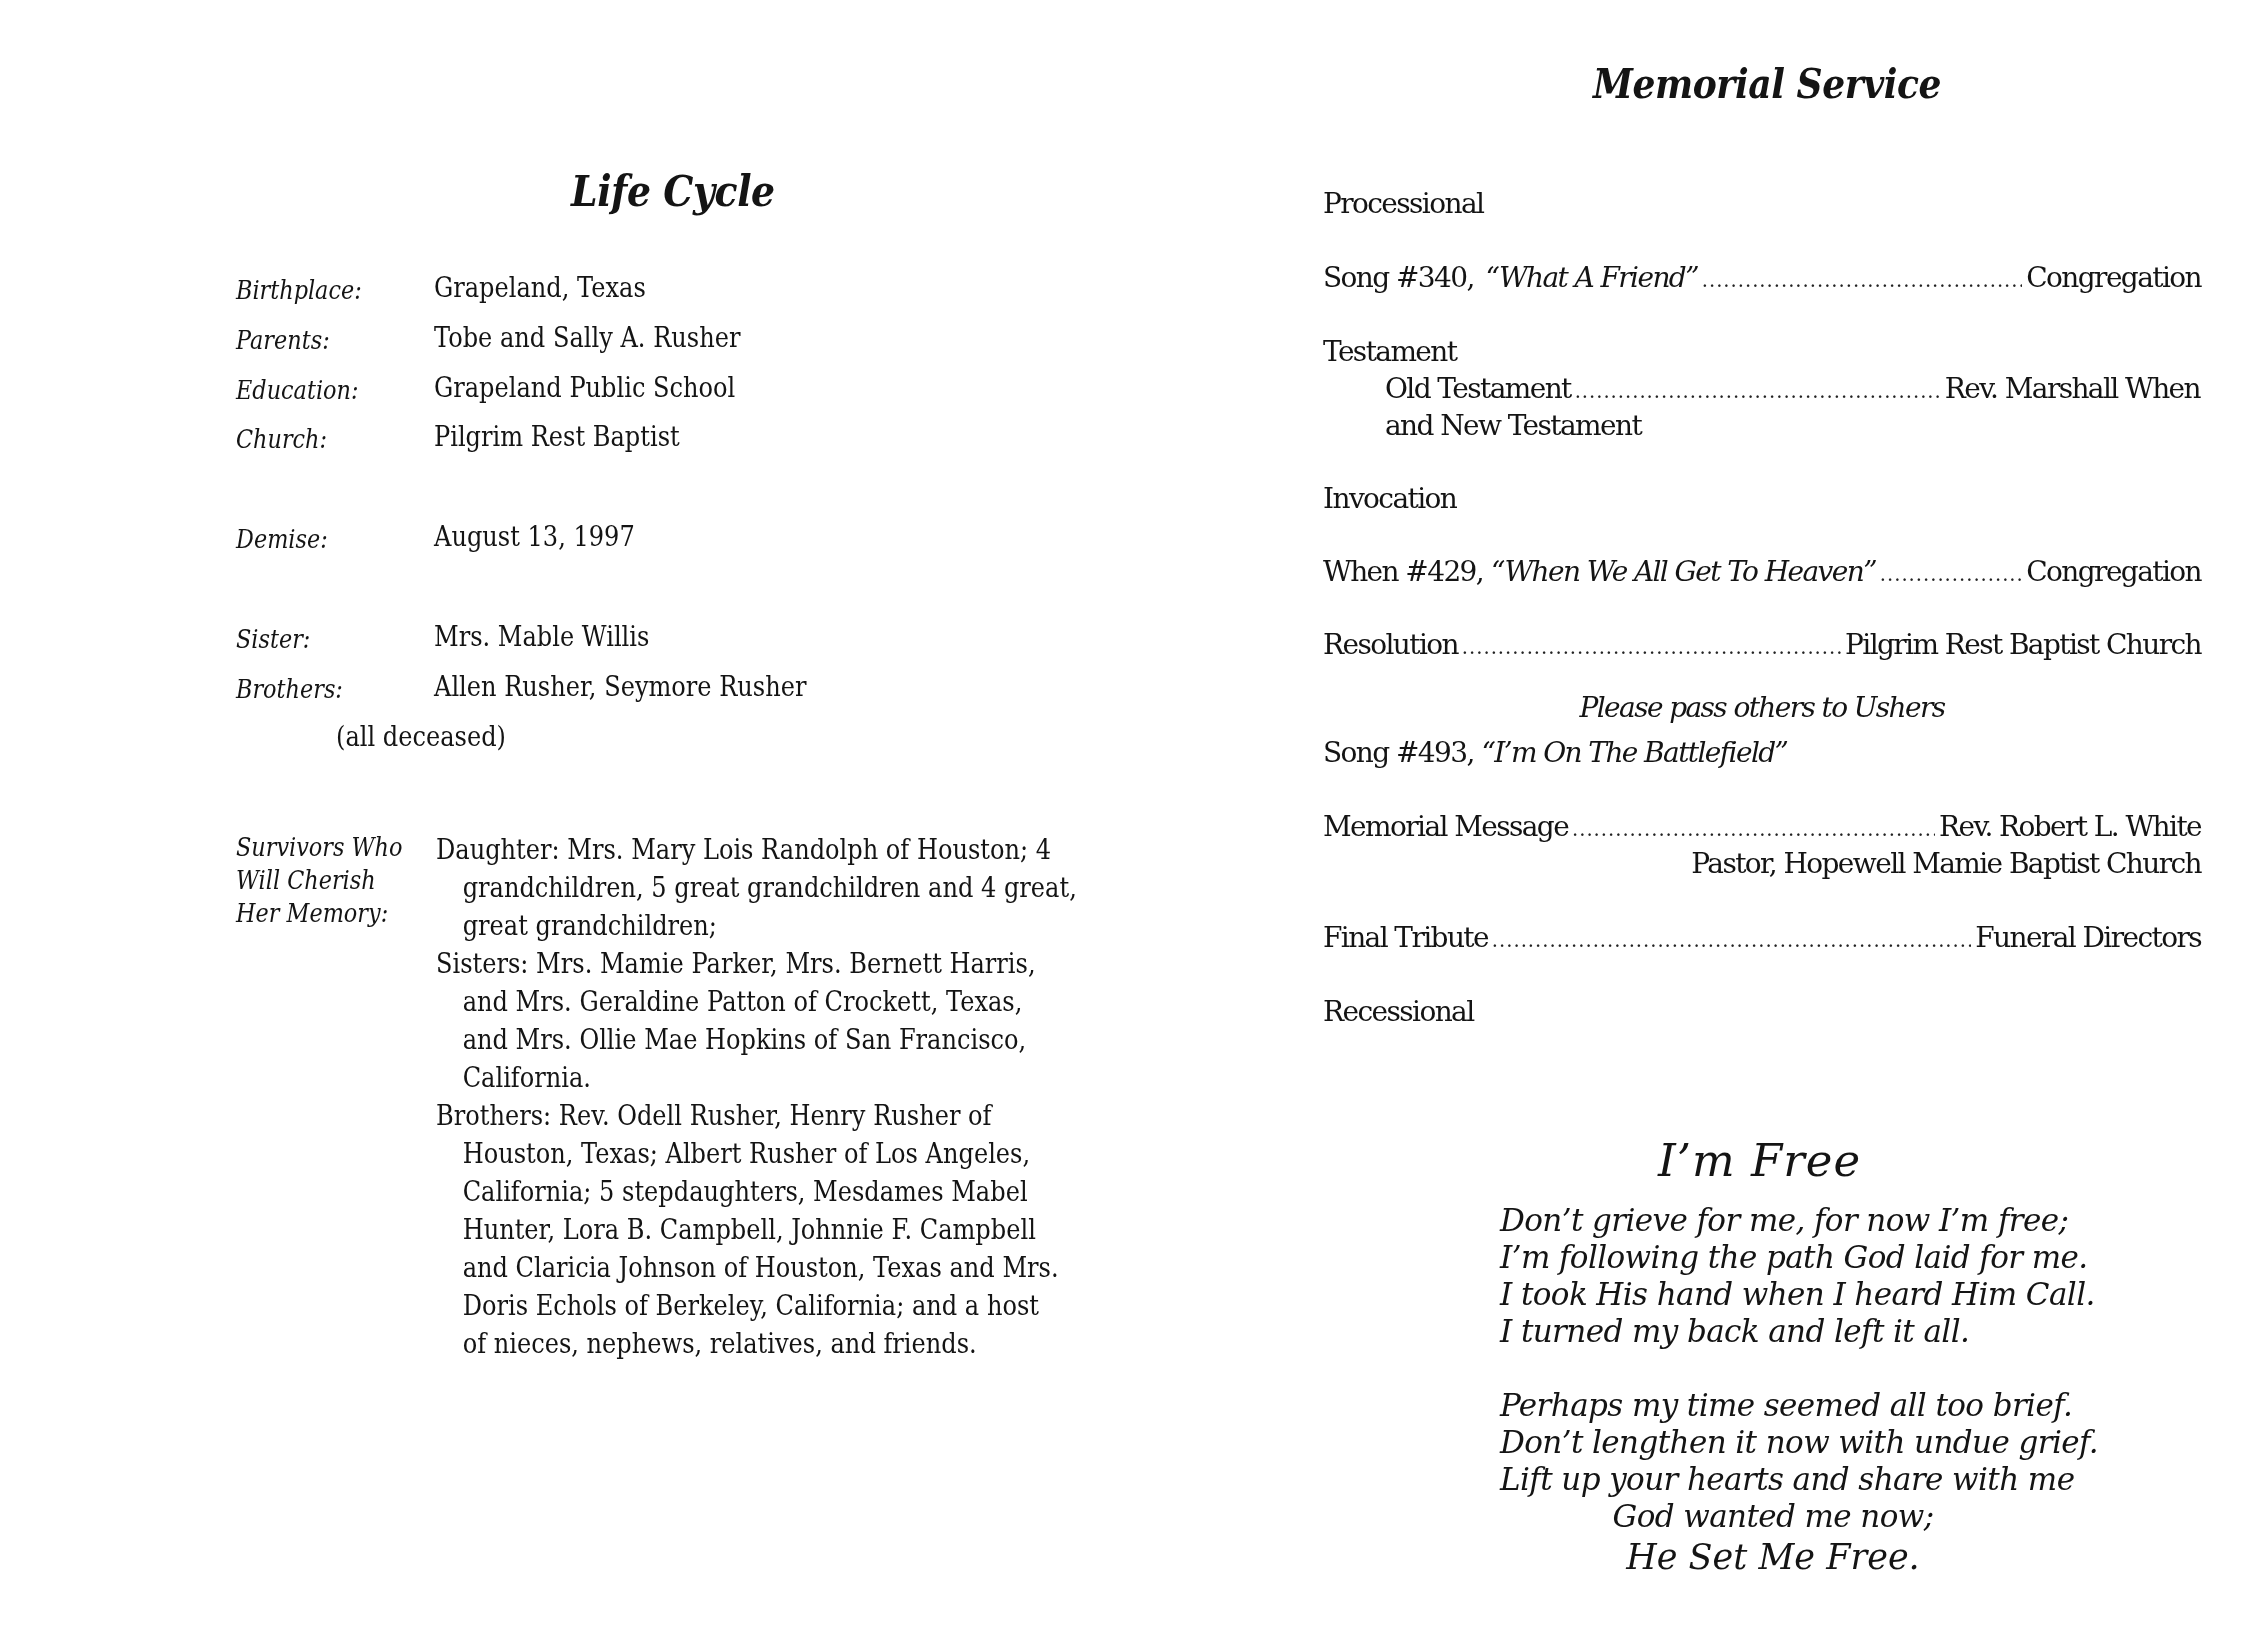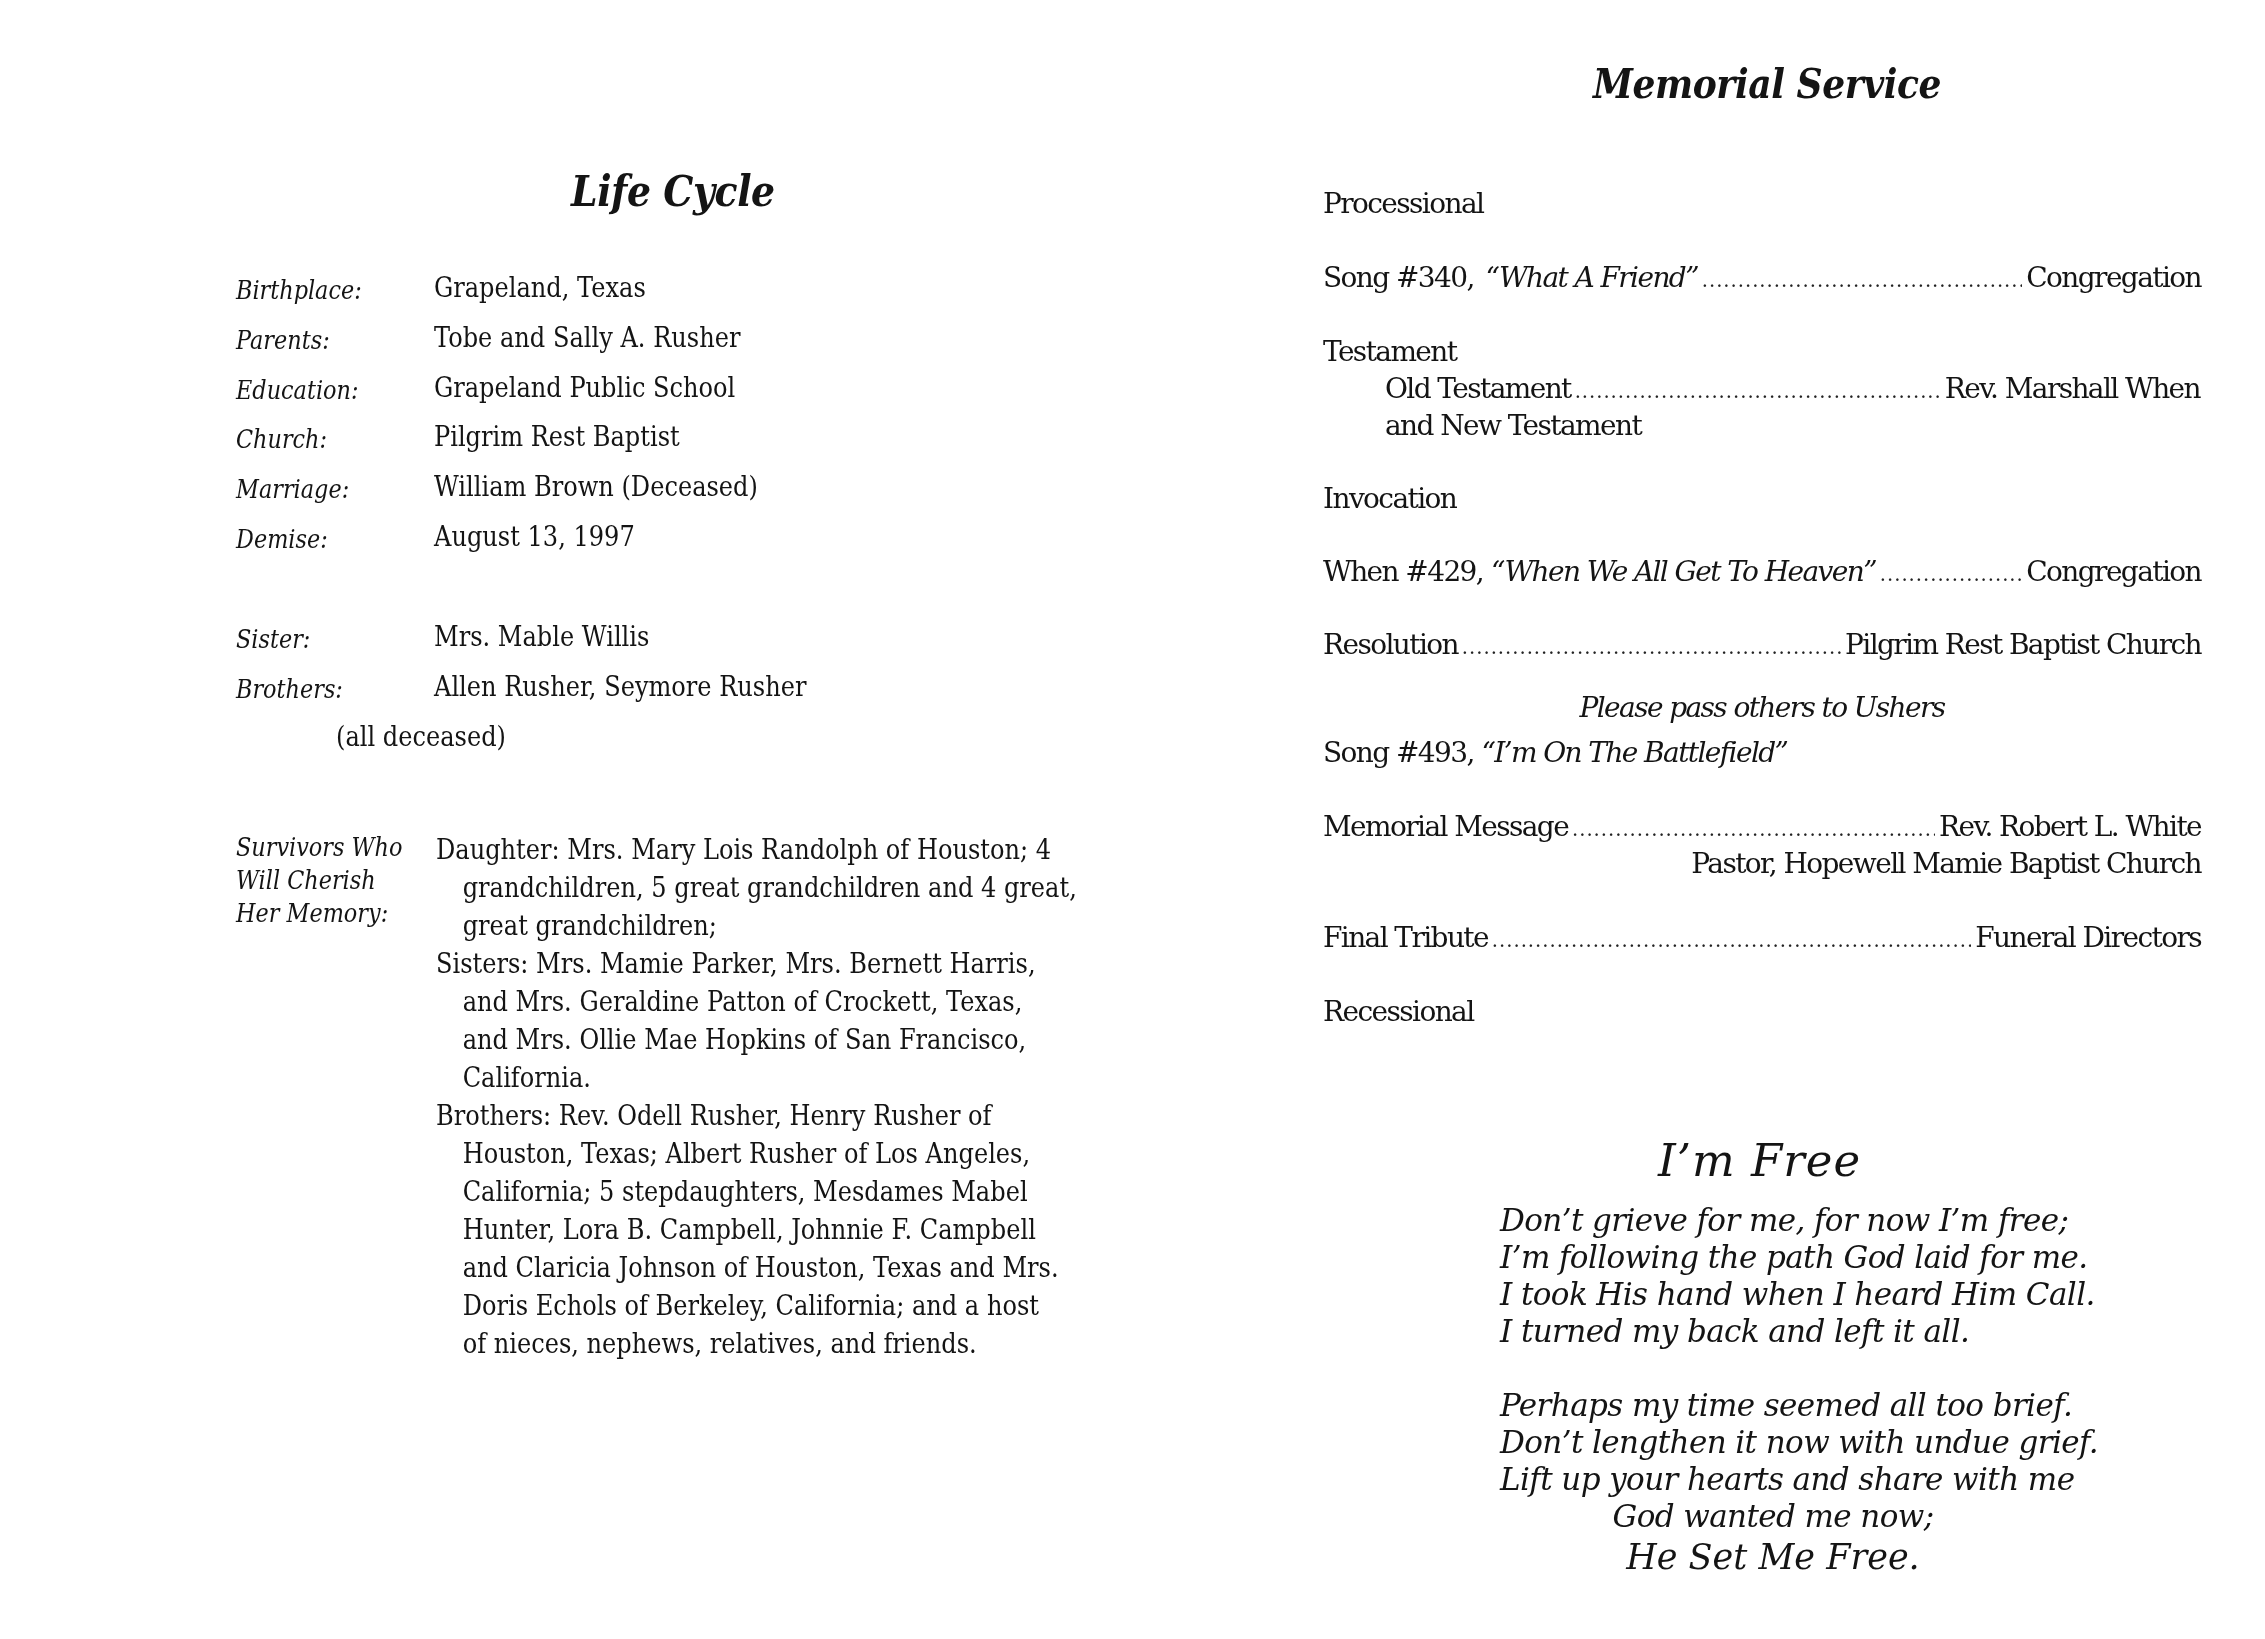--- a/index.html
+++ b/index.html
@@ -62,24 +62,20 @@
     <span class="lbl">Parents:</span>
     <span class="txt">Tobe and Sally A. Rusher</span>
   </div>
   <div class="fact" style="top:371px;">
     <span class="lbl">Education:</span>
     <span class="txt">Grapeland Public School</span>
   </div>
   <div class="fact" style="top:420px;">
     <span class="lbl">Church:</span>
     <span class="txt">Pilgrim Rest Baptist</span>
-  </div>
-  <div class="fact" style="top:470px;">
-    <span class="lbl">Marriage:</span>
-    <span class="txt">William Brown (Deceased)</span>
   </div>
   <div class="fact" style="top:520px;">
     <span class="lbl">Demise:</span>
     <span class="txt">August 13, 1997</span>
   </div>
 
   <div class="fact" style="top:620px;">
     <span class="lbl">Sister:</span>
     <span class="txt">Mrs. Mable Willis</span>
   </div>

